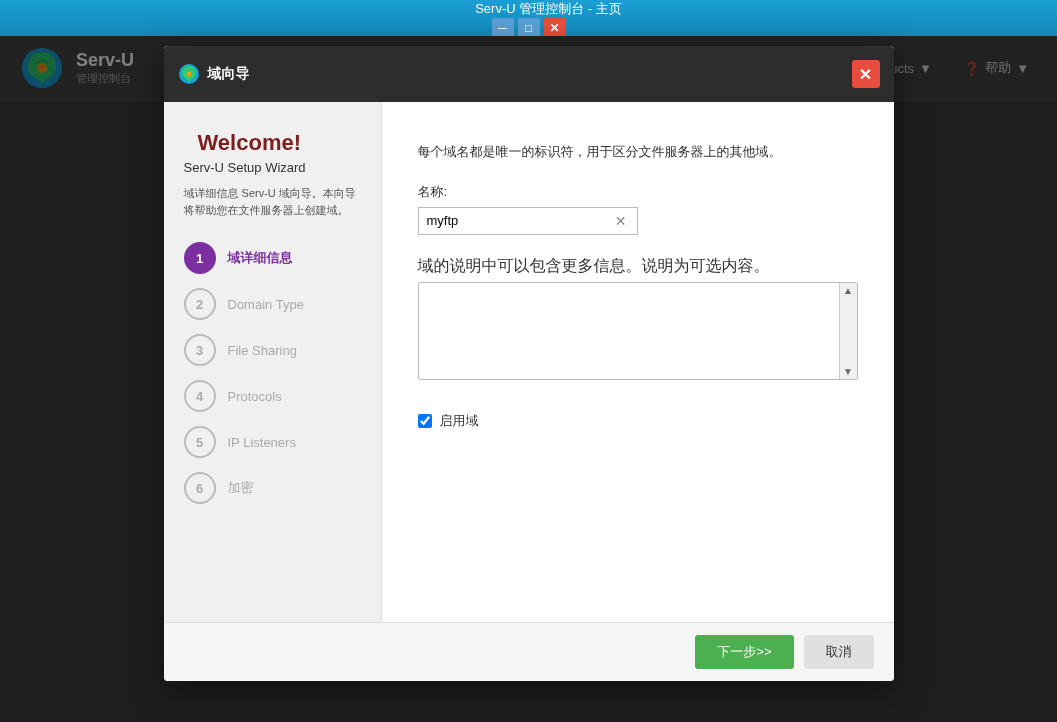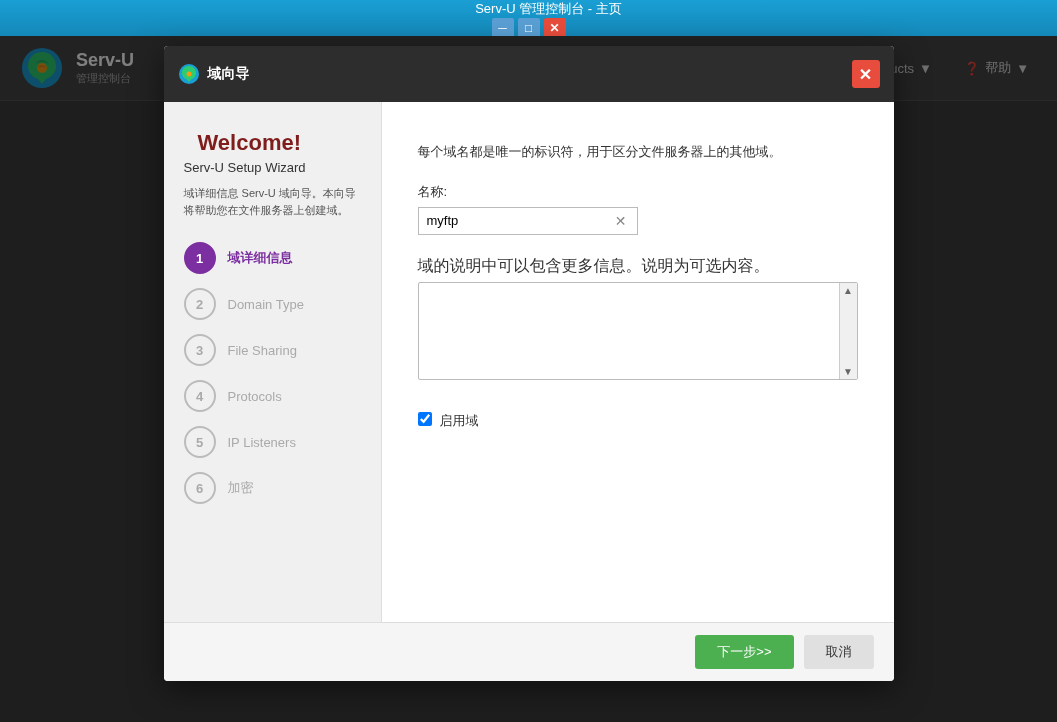--- a/index.html
+++ b/index.html
@@ -318,21 +318,21 @@
       justify-content: space-between;
       padding: 2px 0;
     }
     .scroll-arrow {
       font-size: 10px;
       color: #666;
       cursor: pointer;
     }
     .checkbox-row {
       display: flex;
-      align-items: flex-start;
+      align-items: center;
       gap: 8px;
     }
     .checkbox-label {
       font-size: 13px;
       color: #333;
     }
     .wizard-checkbox {
       width: 14px;
       height: 14px;
       cursor: pointer;

